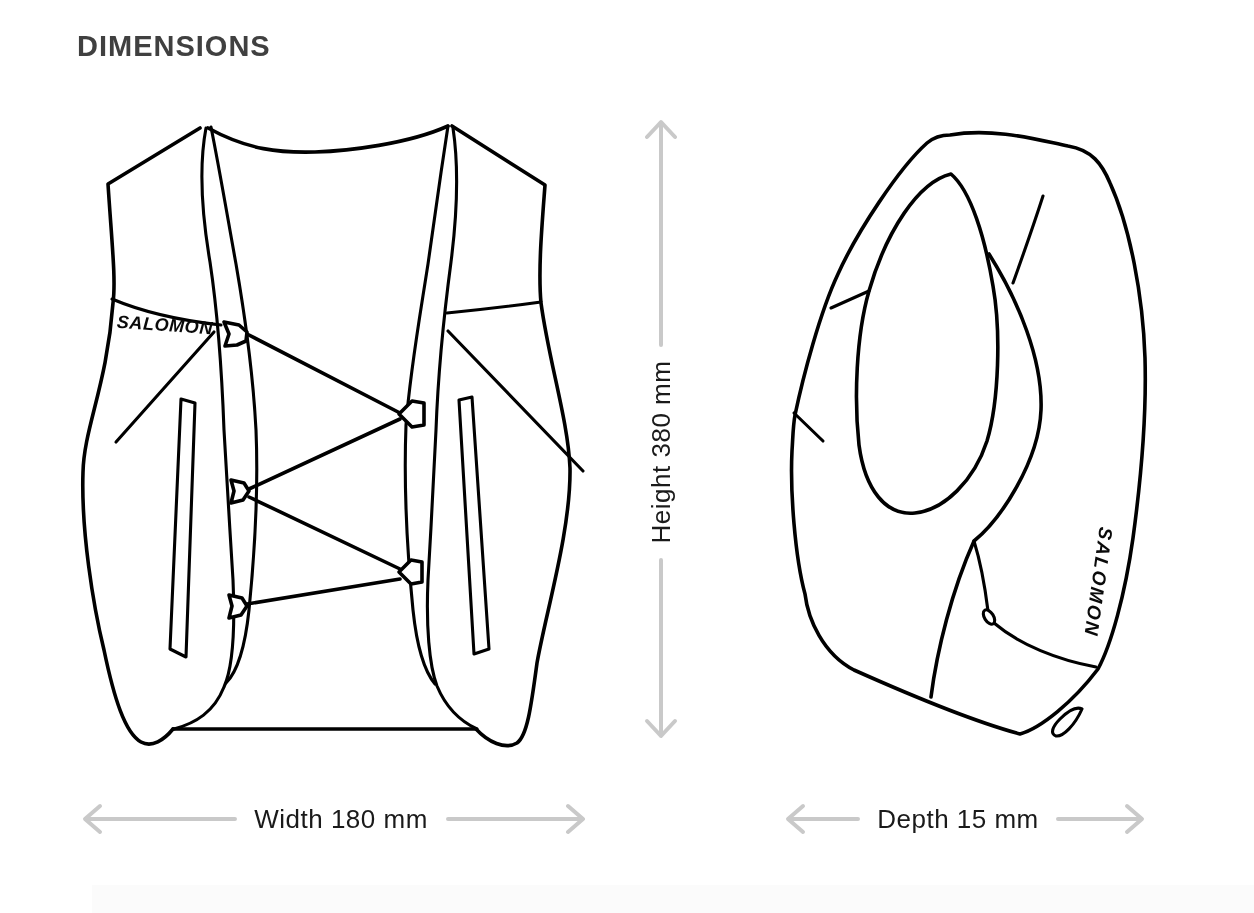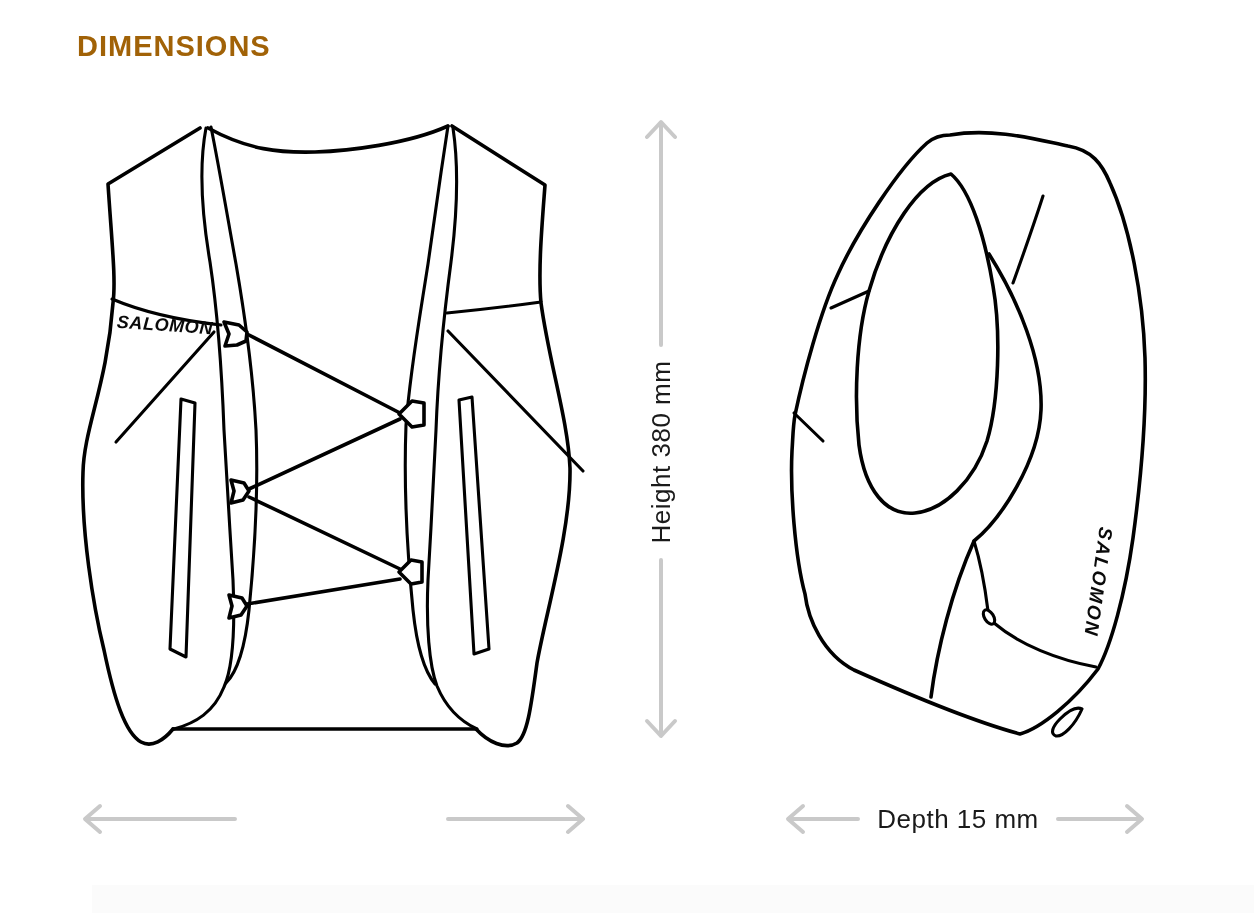--- a/index.html
+++ b/index.html
@@ -2,21 +2,21 @@
 <html><head>
 <meta charset="utf-8">
 <style>
   html,body{margin:0;padding:0;background:#fff;}
   .screen{
     position:relative;width:1254px;height:913px;background:#ffffff;
     overflow:hidden;font-family:"Liberation Sans",sans-serif;color:#1c1c1c;
   }
   .page-title{
     position:absolute;left:77px;top:30px;margin:0;
-    font-size:29px;font-weight:700;letter-spacing:1px;color:#a16207;
+    font-size:29px;font-weight:700;letter-spacing:1px;color:#404040;
   }
   .vest-svg{position:absolute;}
   .vest-svg path, .vest-svg ellipse{stroke:#000;fill:none;stroke-width:3.6;stroke-linecap:round;stroke-linejoin:round;}
   .vest-svg path.thin{stroke-width:3.1;}
   .vest-svg path.fillwhite, .vest-svg ellipse.fillwhite{fill:#fff;}
   .vest-svg text{
     fill:#0a0a0a;font-family:"Liberation Sans",sans-serif;
     font-weight:700;font-style:italic;
   }
   .arrow-svg{position:absolute;overflow:visible;}
@@ -89,20 +89,21 @@
   <svg class="arrow-svg" style="left:644px;top:116px;" width="34" height="628" viewBox="0 0 34 628">
     <path d="M 3,21 L 17,6 L 31,21 M 17,8 L 17,229"></path>
     <path d="M 17,444 L 17,620 M 3,605 L 17,620 L 31,605"></path>
   </svg>
   <span class="dim-label vertical" style="left:661px;top:452px;">Height 380 mm</span>
 
   <svg class="arrow-svg" style="left:82px;top:804px;" width="504" height="30" viewBox="0 0 504 30">
     <path d="M 18,2 L 3,15 L 18,28 M 6,15 L 153,15"></path>
     <path d="M 366,15 L 498,15 M 486,2 L 501,15 L 486,28"></path>
   </svg>
+  <span class="dim-label" style="left:341px;top:819px;">Width 180 mm</span>
 
   <svg class="arrow-svg" style="left:785px;top:804px;" width="360" height="30" viewBox="0 0 360 30">
     <path d="M 18,2 L 3,15 L 18,28 M 6,15 L 73,15"></path>
     <path d="M 273,15 L 354,15 M 342,2 L 357,15 L 342,28"></path>
   </svg>
   <span class="dim-label" style="left:958px;top:819px;">Depth 15 mm</span>
 
   <div class="footer-strip"></div>
 
 </div>

